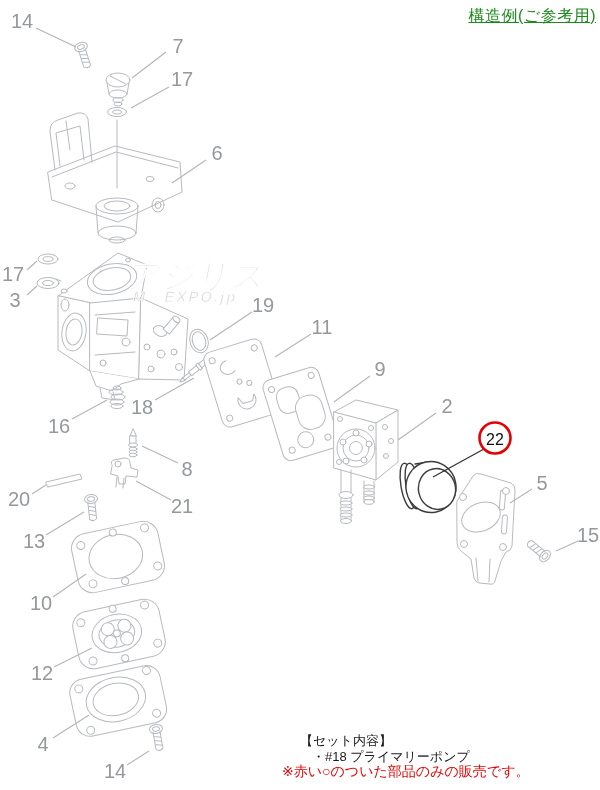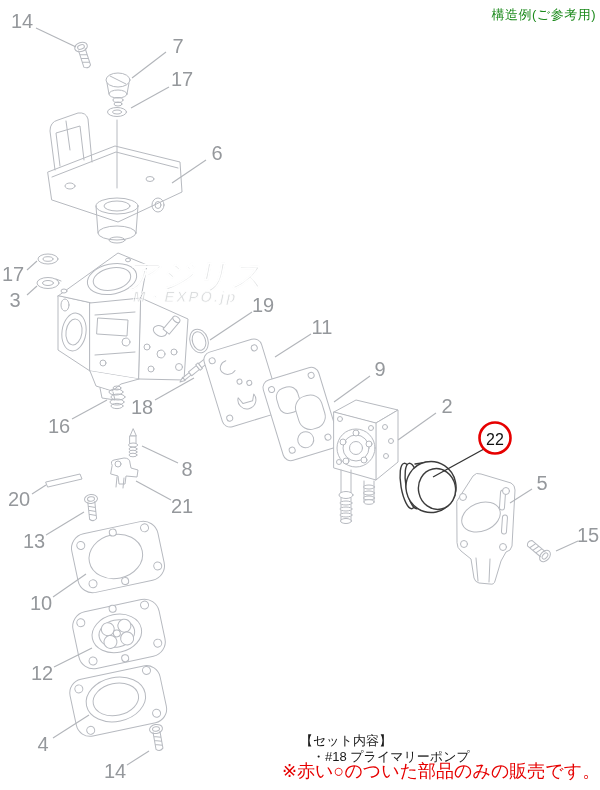--- a/index.html
+++ b/index.html
@@ -2,25 +2,25 @@
 <html style="--label-color: #95989c; --leader-color: #b2b5ba; --title-color: #1c8a1c; --note-color: #e60000;"><head>
 <meta charset="utf-8">
 <style>
   html,body{margin:0;padding:0;background:#fff;}
   #stage{position:relative;width:600px;height:790px;background:#fff;overflow:hidden;
          font-family:"Liberation Sans","DejaVu Sans",sans-serif;}
   #diagram-svg{position:absolute;left:0;top:0;}
   .part-label{fill:var(--label-color,#95989c);font-size:20px;font-family:"Liberation Sans","DejaVu Sans",sans-serif;}
   .leader{stroke:var(--leader-color,#b2b5ba);stroke-width:1.1;}
   #page-title{position:absolute;top:6px;right:4px;color:var(--title-color,#1c8a1c);
-      font-size:13px;letter-spacing:.5px;}
+      font-size:16px;letter-spacing:.5px;text-decoration:underline;}
   #legend{position:absolute;left:282px;top:733px;font-size:13px;line-height:15.5px;color:#1a1a1a;white-space:nowrap;}
   #legend .l1{padding-left:18px;}
   #legend .l2{padding-left:30px;}
-  #legend .l3{color:var(--note-color,#e60000);font-size:18px;}
+  #legend .l3{color:var(--note-color,#e60000);font-size:14px;}
   .wm{fill:rgba(140,145,150,.30);stroke:#ffffff;stroke-width:.8;font-weight:bold;
       font-family:"Liberation Sans","DejaVu Sans",sans-serif;}
 </style>
 </head>
 <body>
 
 <div id="stage">
 
   <svg id="diagram-svg" width="600" height="790" viewBox="0 0 600 790" xmlns="http://www.w3.org/2000/svg">
     <defs>

